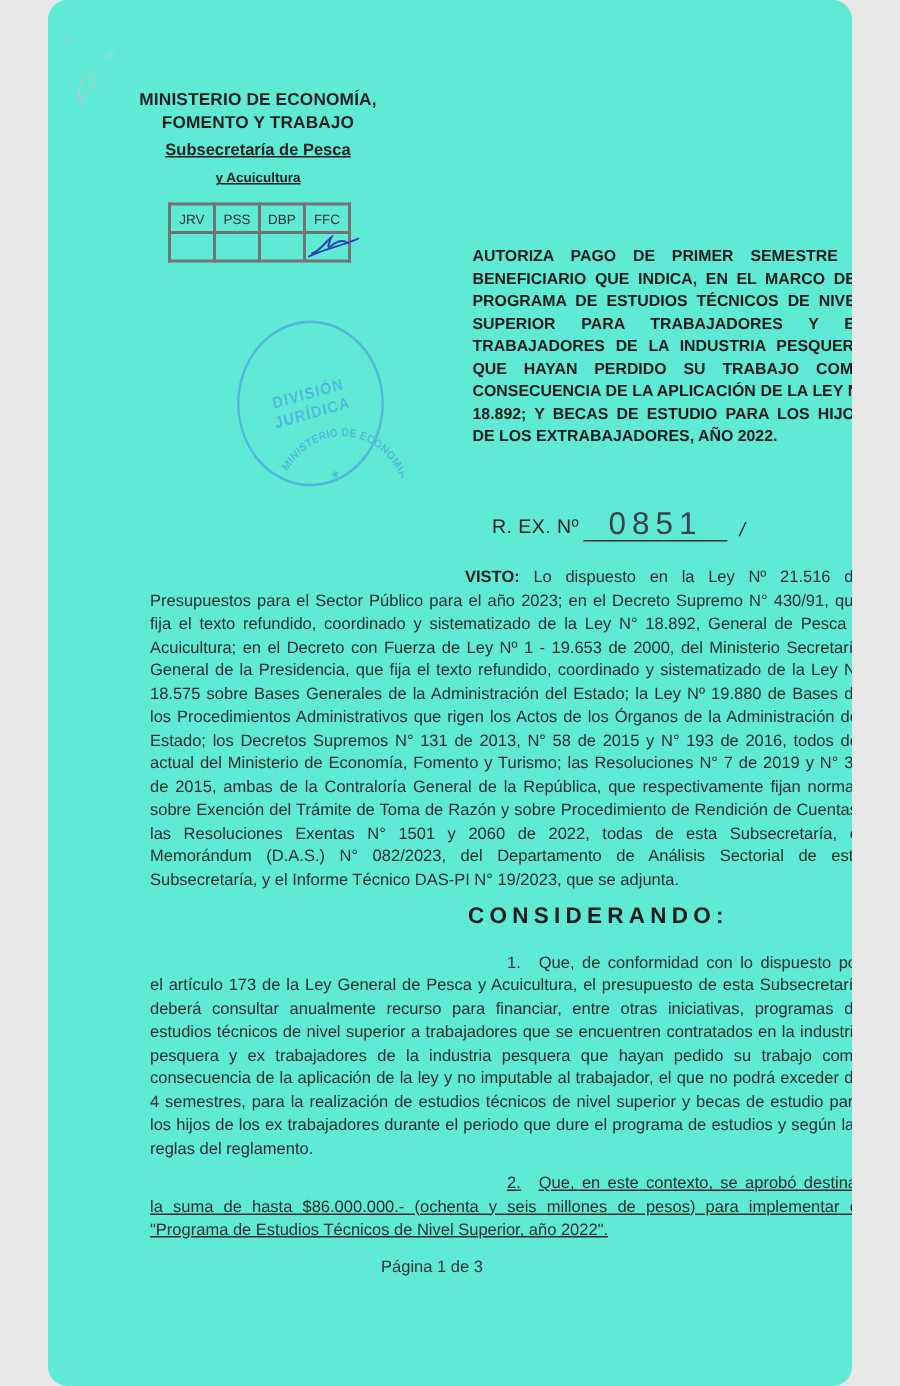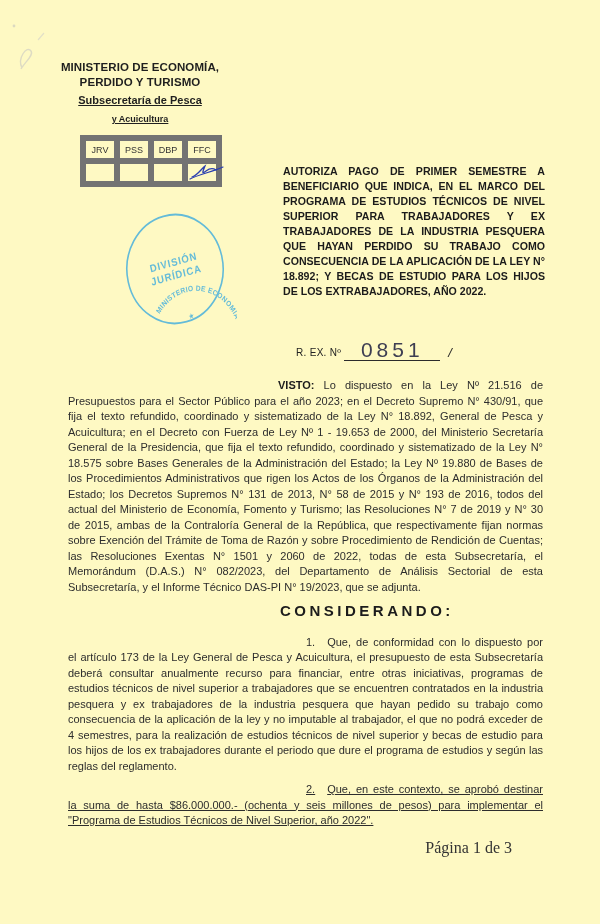--- a/index.html
+++ b/index.html
@@ -1,33 +1,33 @@
 <!DOCTYPE html>
 <html><head>
 <meta charset="utf-8">
 <style>
   html,body { margin:0; padding:0; background:#e8e8e8; }
   .page {
-    position:relative; width:600px; height:924px; margin:0 auto;
-    background:#fef9c3; overflow:hidden;
-    font-family:"Liberation Sans", sans-serif; color:#2e2e2e;
+    position:relative; width:536px; height:924px; margin:0 auto;
+    background:#5eead4; overflow:hidden;
+    font-family:"Liberation Sans", sans-serif; color:#2e2e2e;border-radius:13px;
   }
   
   .pencil-mark { position:absolute; left:6px; top:18px; width:60px; height:60px; opacity:.55; }
 
   
   .letterhead { position:absolute; left:40px; top:60px; width:200px; text-align:center; font-weight:bold; color:#1f1f1f; }
   .lh-line1 { font-size:11.5px; line-height:15px; letter-spacing:.1px; }
   .lh-sub   { display:inline-block; font-size:11px; line-height:13px; margin-top:4px; text-decoration:underline; }
   .lh-sub2  { display:inline-block; font-size:9px;  line-height:11px; margin-top:3px; text-decoration:underline;text-align:right; }
 
   
   .routing { position:absolute; left:80px; top:135px; border-collapse:collapse; }
   .routing th, .routing td {
-    border:6px solid #737373; width:28px; height:17px; padding:0;
+    border:2px solid #737373; width:28px; height:17px; padding:0;
     font-size:9px; font-weight:normal; text-align:center; color:#333; position:relative;
   }
   .sig-svg { position:absolute; left:-2px; top:-1px; width:40px; height:20px; overflow:visible; }
 
   
   .stamp { position:absolute; left:113px; top:199px; width:124px; height:140px; opacity:.88; }
   .stamp svg { width:100%; height:100%; }
 
   
   .subject {
@@ -36,57 +36,57 @@
   }
 
   
   .dateline { position:absolute; left:284px; top:314px; display:flex; align-items:center; }
   .city { font-size:9.5px; letter-spacing:.4px; color:#222; }
   .date-stamp {
     font-family:"DejaVu Sans Mono", monospace; font-size:14px; letter-spacing:1.5px;
     color:#4a4ab2; margin-left:8px; white-space:pre;
   }
   .rex-line { position:absolute; left:296px; top:338px; display:flex; align-items:flex-end; }
-  .rex-label { font-size:10px; letter-spacing:.3px; color:#222; padding-bottom:3px; }
+  .rex-label { font-size:13px; letter-spacing:.3px; color:#222; padding-bottom:3px; }
   .rex-num-wrap { display:inline-block; border-bottom:1.5px solid #2c2c2c; min-width:96px; text-align:center; margin-left:3px; }
   .rex-num {
     font-family:Liberation Sans, sans-serif; font-size:21px; letter-spacing:4px;
     color:#3e3e52; line-height:1; position:relative; top:1px;
   }
   .rex-slash { font-size:13px; color:#222; margin-left:8px; padding-bottom:1px; font-style:italic; }
 
   
   .doc-body { position:absolute; left:68px; top:378px; width:475px; font-size:11px; line-height:15.5px; text-align:justify; color:#2d2d2d; }
   .para { margin:0; text-indent:210px; }
   .para.item { text-indent:238px; }
   .num { padding-right:12px; }
   .b { font-weight:bold; color:#1c1c1c;margin-top:39px; }
   .heading { font-weight:bold; font-size:15px; letter-spacing:3.5px; color:#1c1c1c; margin:8px 0 16px 212px; }
   .item-1 { margin-top:0; }
   .item-2 { margin-top:8px;text-decoration:underline; }
 
   .footer {
-    position:absolute; top:839px; left:0; width:512px; text-align:right;
-    font-family:Liberation Serif, serif; font-size:16px; color:#333;
+    position:absolute; top:839px; left:0; width:512px; text-align:center;
+    font-family:Liberation Sans, sans-serif; font-size:11px; color:#333;
   }
 </style>
 </head>
 <body>
 
 <div class="page">
 
   <svg class="pencil-mark" viewBox="0 0 60 60">
     <path d="M16,50 C11,40 21,27 25,33 C28,37 19,44 15,51" fill="none" stroke="#c4c4c4" stroke-width="1.4"></path>
     <path d="M32,22 l6,-7" fill="none" stroke="#cccccc" stroke-width="1.2"></path>
     <circle cx="8" cy="8" r="1.4" fill="#bfbfbf"></circle>
   </svg>
 
   <div class="letterhead">
     <div class="lh-line1">MINISTERIO DE ECONOMÍA,</div>
-    <div class="lh-line1">PERDIDO Y TURISMO</div>
+    <div class="lh-line1">FOMENTO Y TRABAJO</div>
     <div><span class="lh-sub">Subsecretaría de Pesca</span></div>
     <div><span class="lh-sub2">y Acuicultura</span></div>
   </div>
 
   <table class="routing">
     <tbody>
         <tr>
       <th>JRV</th>
       <th>PSS</th>
       <th>DBP</th>

